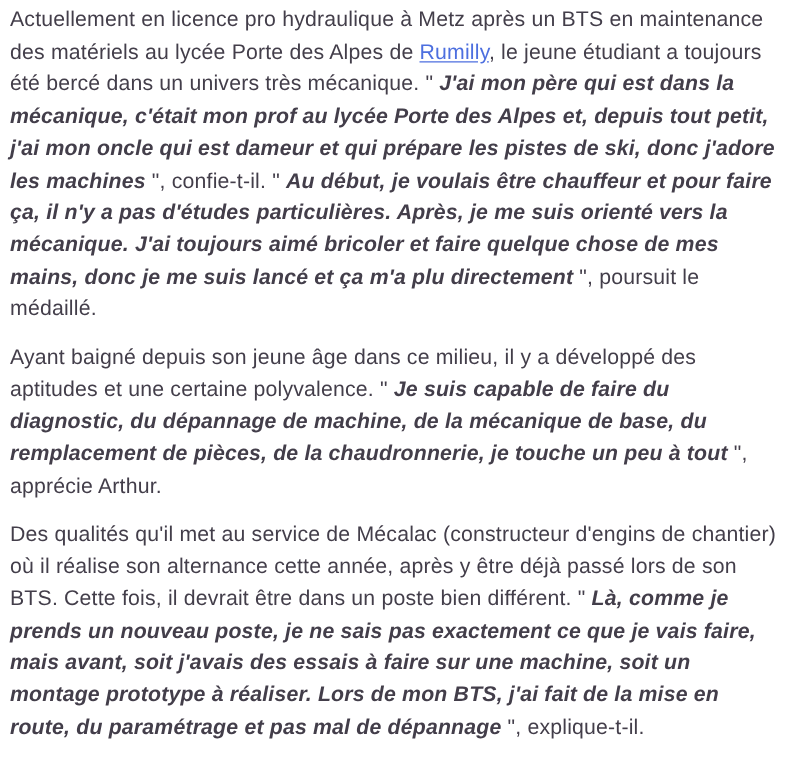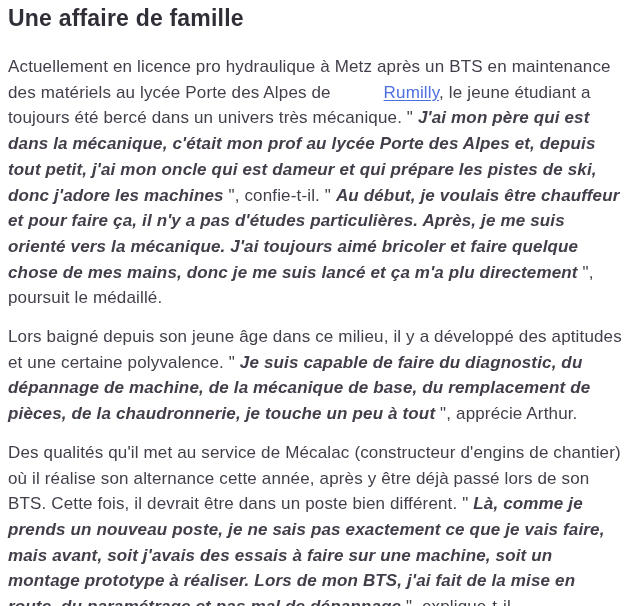--- a/index.html
+++ b/index.html
@@ -39,26 +39,24 @@
     color: var(--body-color);
   }
   .article-body p span.italic {
     font-style: italic;
     font-weight: bold;
   }
   .article-body a {
     color: var(--link-color);
     text-underline-offset: 2px;
     cursor: pointer;
-    margin-left: 48px;
   }
 </style>
 </head>
 <body>
 
 <main class="article">
-  <h1 class="article-title">Une affaire de famille</h1>
   <div class="article-body" id="article-body">
       <p><span class="">Actuellement en licence pro hydraulique à Metz après un BTS en maintenance des matériels au lycée Porte des Alpes de </span><a href="#">Rumilly</a><span class="">, le jeune étudiant a toujours été bercé dans un univers très mécanique. " </span><span class="italic">J'ai mon père qui est dans la mécanique, c'était mon prof au lycée Porte des Alpes et, depuis tout petit, j'ai mon oncle qui est dameur et qui prépare les pistes de ski, donc j'adore les machines</span><span class=""> ", confie-t-il. " </span><span class="italic">Au début, je voulais être chauffeur et pour faire ça, il n'y a pas d'études particulières. Après, je me suis orienté vers la mécanique. J'ai toujours aimé bricoler et faire quelque chose de mes mains, donc je me suis lancé et ça m'a plu directement</span><span class=""> ", poursuit le médaillé.</span></p>
-      <p><span class="">Lors baigné depuis son jeune âge dans ce milieu, il y a développé des aptitudes et une certaine polyvalence. " </span><span class="italic">Je suis capable de faire du diagnostic, du dépannage de machine, de la mécanique de base, du remplacement de pièces, de la chaudronnerie, je touche un peu à tout</span><span class=""> ", apprécie Arthur.</span></p>
+      <p><span class="">Ayant baigné depuis son jeune âge dans ce milieu, il y a développé des aptitudes et une certaine polyvalence. " </span><span class="italic">Je suis capable de faire du diagnostic, du dépannage de machine, de la mécanique de base, du remplacement de pièces, de la chaudronnerie, je touche un peu à tout</span><span class=""> ", apprécie Arthur.</span></p>
       <p><span class="">Des qualités qu'il met au service de Mécalac (constructeur d'engins de chantier) où il réalise son alternance cette année, après y être déjà passé lors de son BTS. Cette fois, il devrait être dans un poste bien différent. " </span><span class="italic">Là, comme je prends un nouveau poste, je ne sais pas exactement ce que je vais faire, mais avant, soit j'avais des essais à faire sur une machine, soit un montage prototype à réaliser. Lors de mon BTS, j'ai fait de la mise en route, du paramétrage et pas mal de dépannage</span><span class=""> ", explique-t-il.</span></p>
     </div>
 </main>
 
 </body></html>

